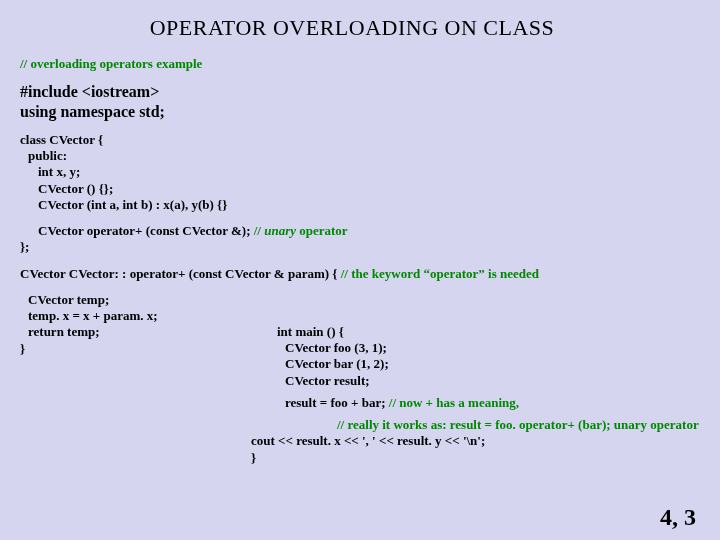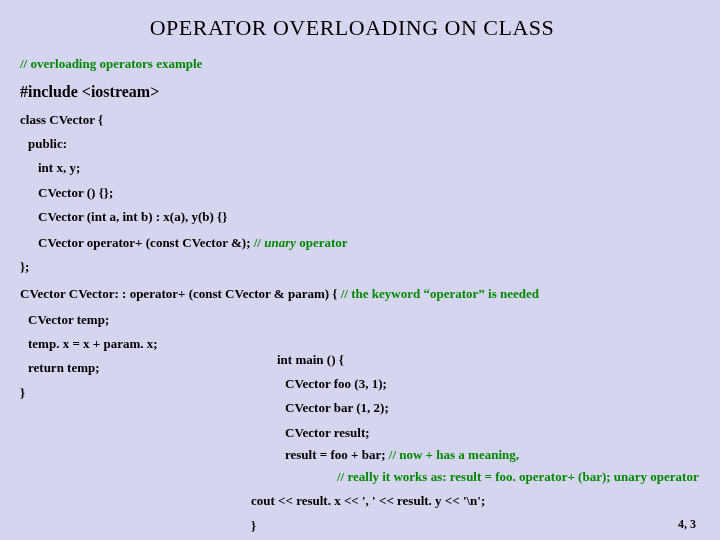--- a/index.html
+++ b/index.html
@@ -18,53 +18,54 @@
   .slide {
     padding: 10px 36px 10px 20px;
   }
   .title {
     text-align: center;
     font-size: 22px;
     margin: 4px 0 14px 0;
     letter-spacing: 0.5px;
   }
   .green { color: #008800; }
-  .bold { font-weight: bold; margin-top: 8px; }
+  .bold { font-weight: bold; }
   .small { font-size: 16px; }
   .sec { margin-bottom: 10px; }
   .indent { padding-left: 8px; }
   .indent2 { padding-left: 18px; }
   .rel { position: relative; }
   .main-col {
     position: absolute;
     left: 257px;
     top: 0;
   }
   .botright {
     position: absolute;
     right: 24px;
     bottom: 8px;
-    font-size: 12px;
+    font-size: 24px;
   }
   .it { font-style: italic; }
   .nowrap { white-space: nowrap; }
 </style>
 </head>
 <body>
 
 <div class="slide">
 
   <div class="title">OPERATOR OVERLOADING ON CLASS</div>
 
   <div class="sec">
     <div class="bold green">// overloading operators example</div>
   </div>
 
   <div class="sec small">
     <div class="bold">#include &lt;iostream&gt;</div>
+    <div class="bold">using namespace std;</div>
   </div>
 
   <div class="sec">
     <div class="bold">class  CVector {</div>
     <div class="bold indent">public:</div>
     <div class="bold indent2">int  x, y;</div>
     <div class="bold indent2">CVector () {};</div>
     <div class="bold indent2">CVector (int  a, int  b) : x(a), y(b) {}</div>
   </div>
 

